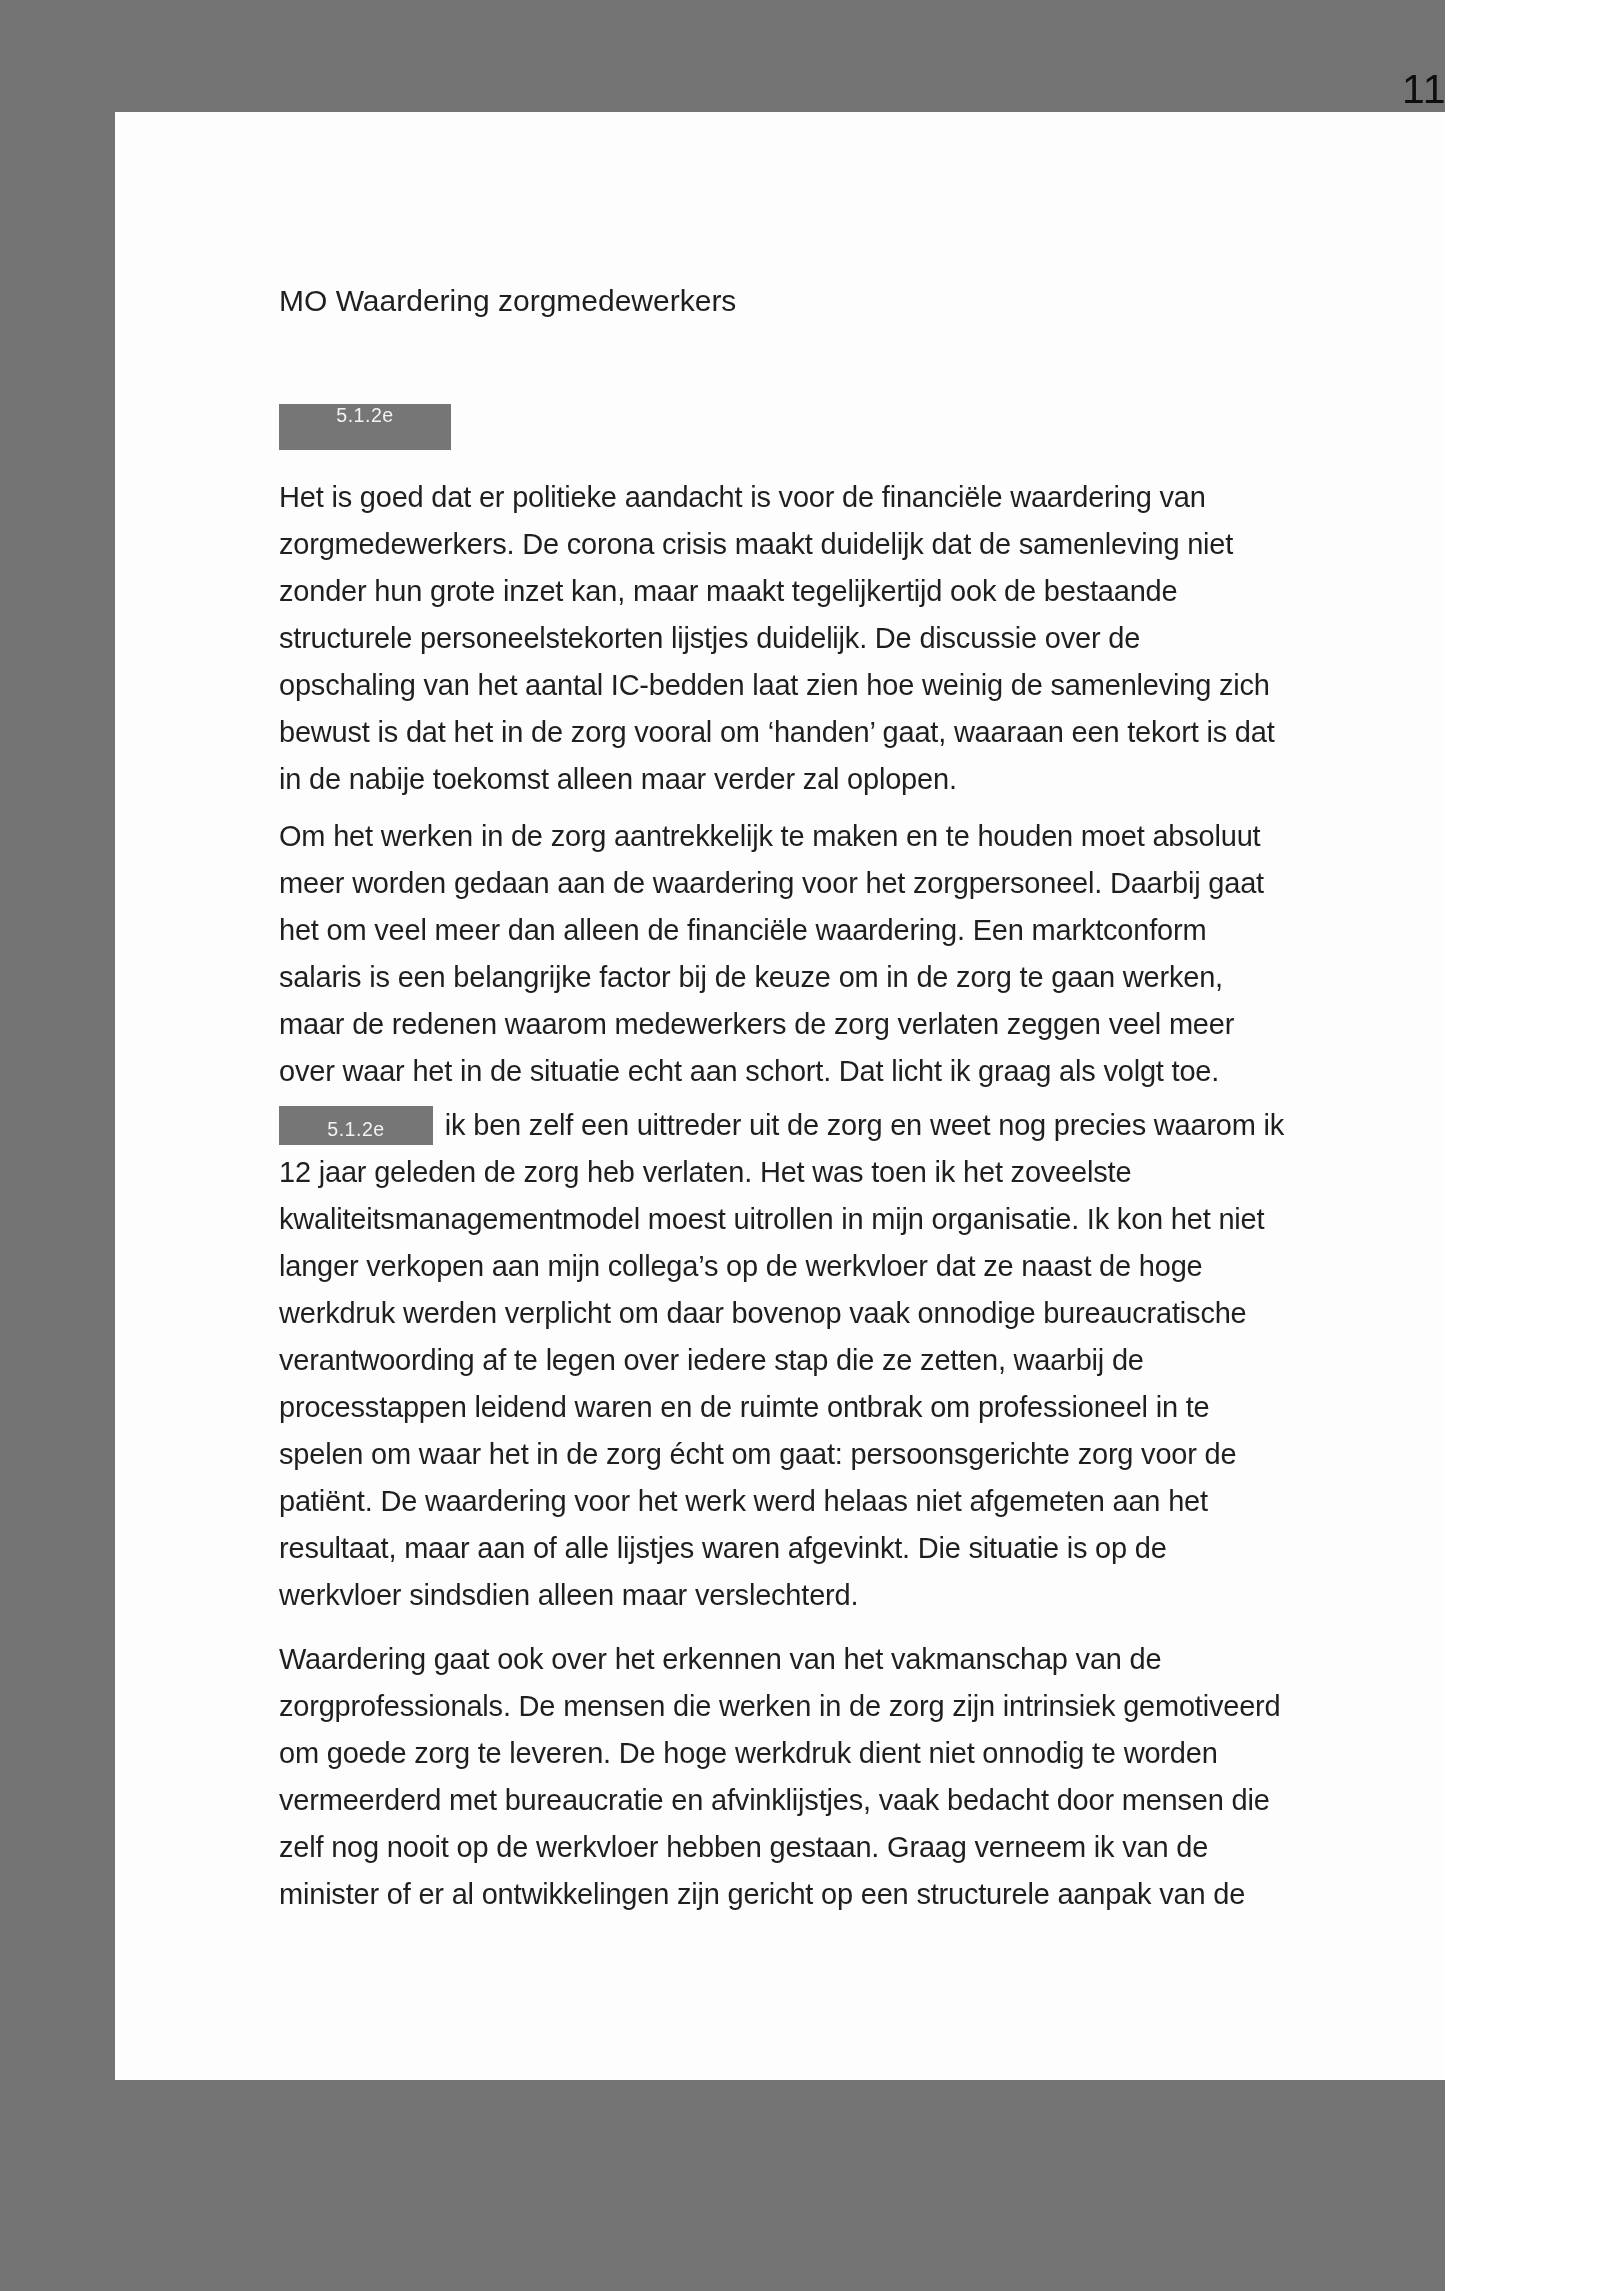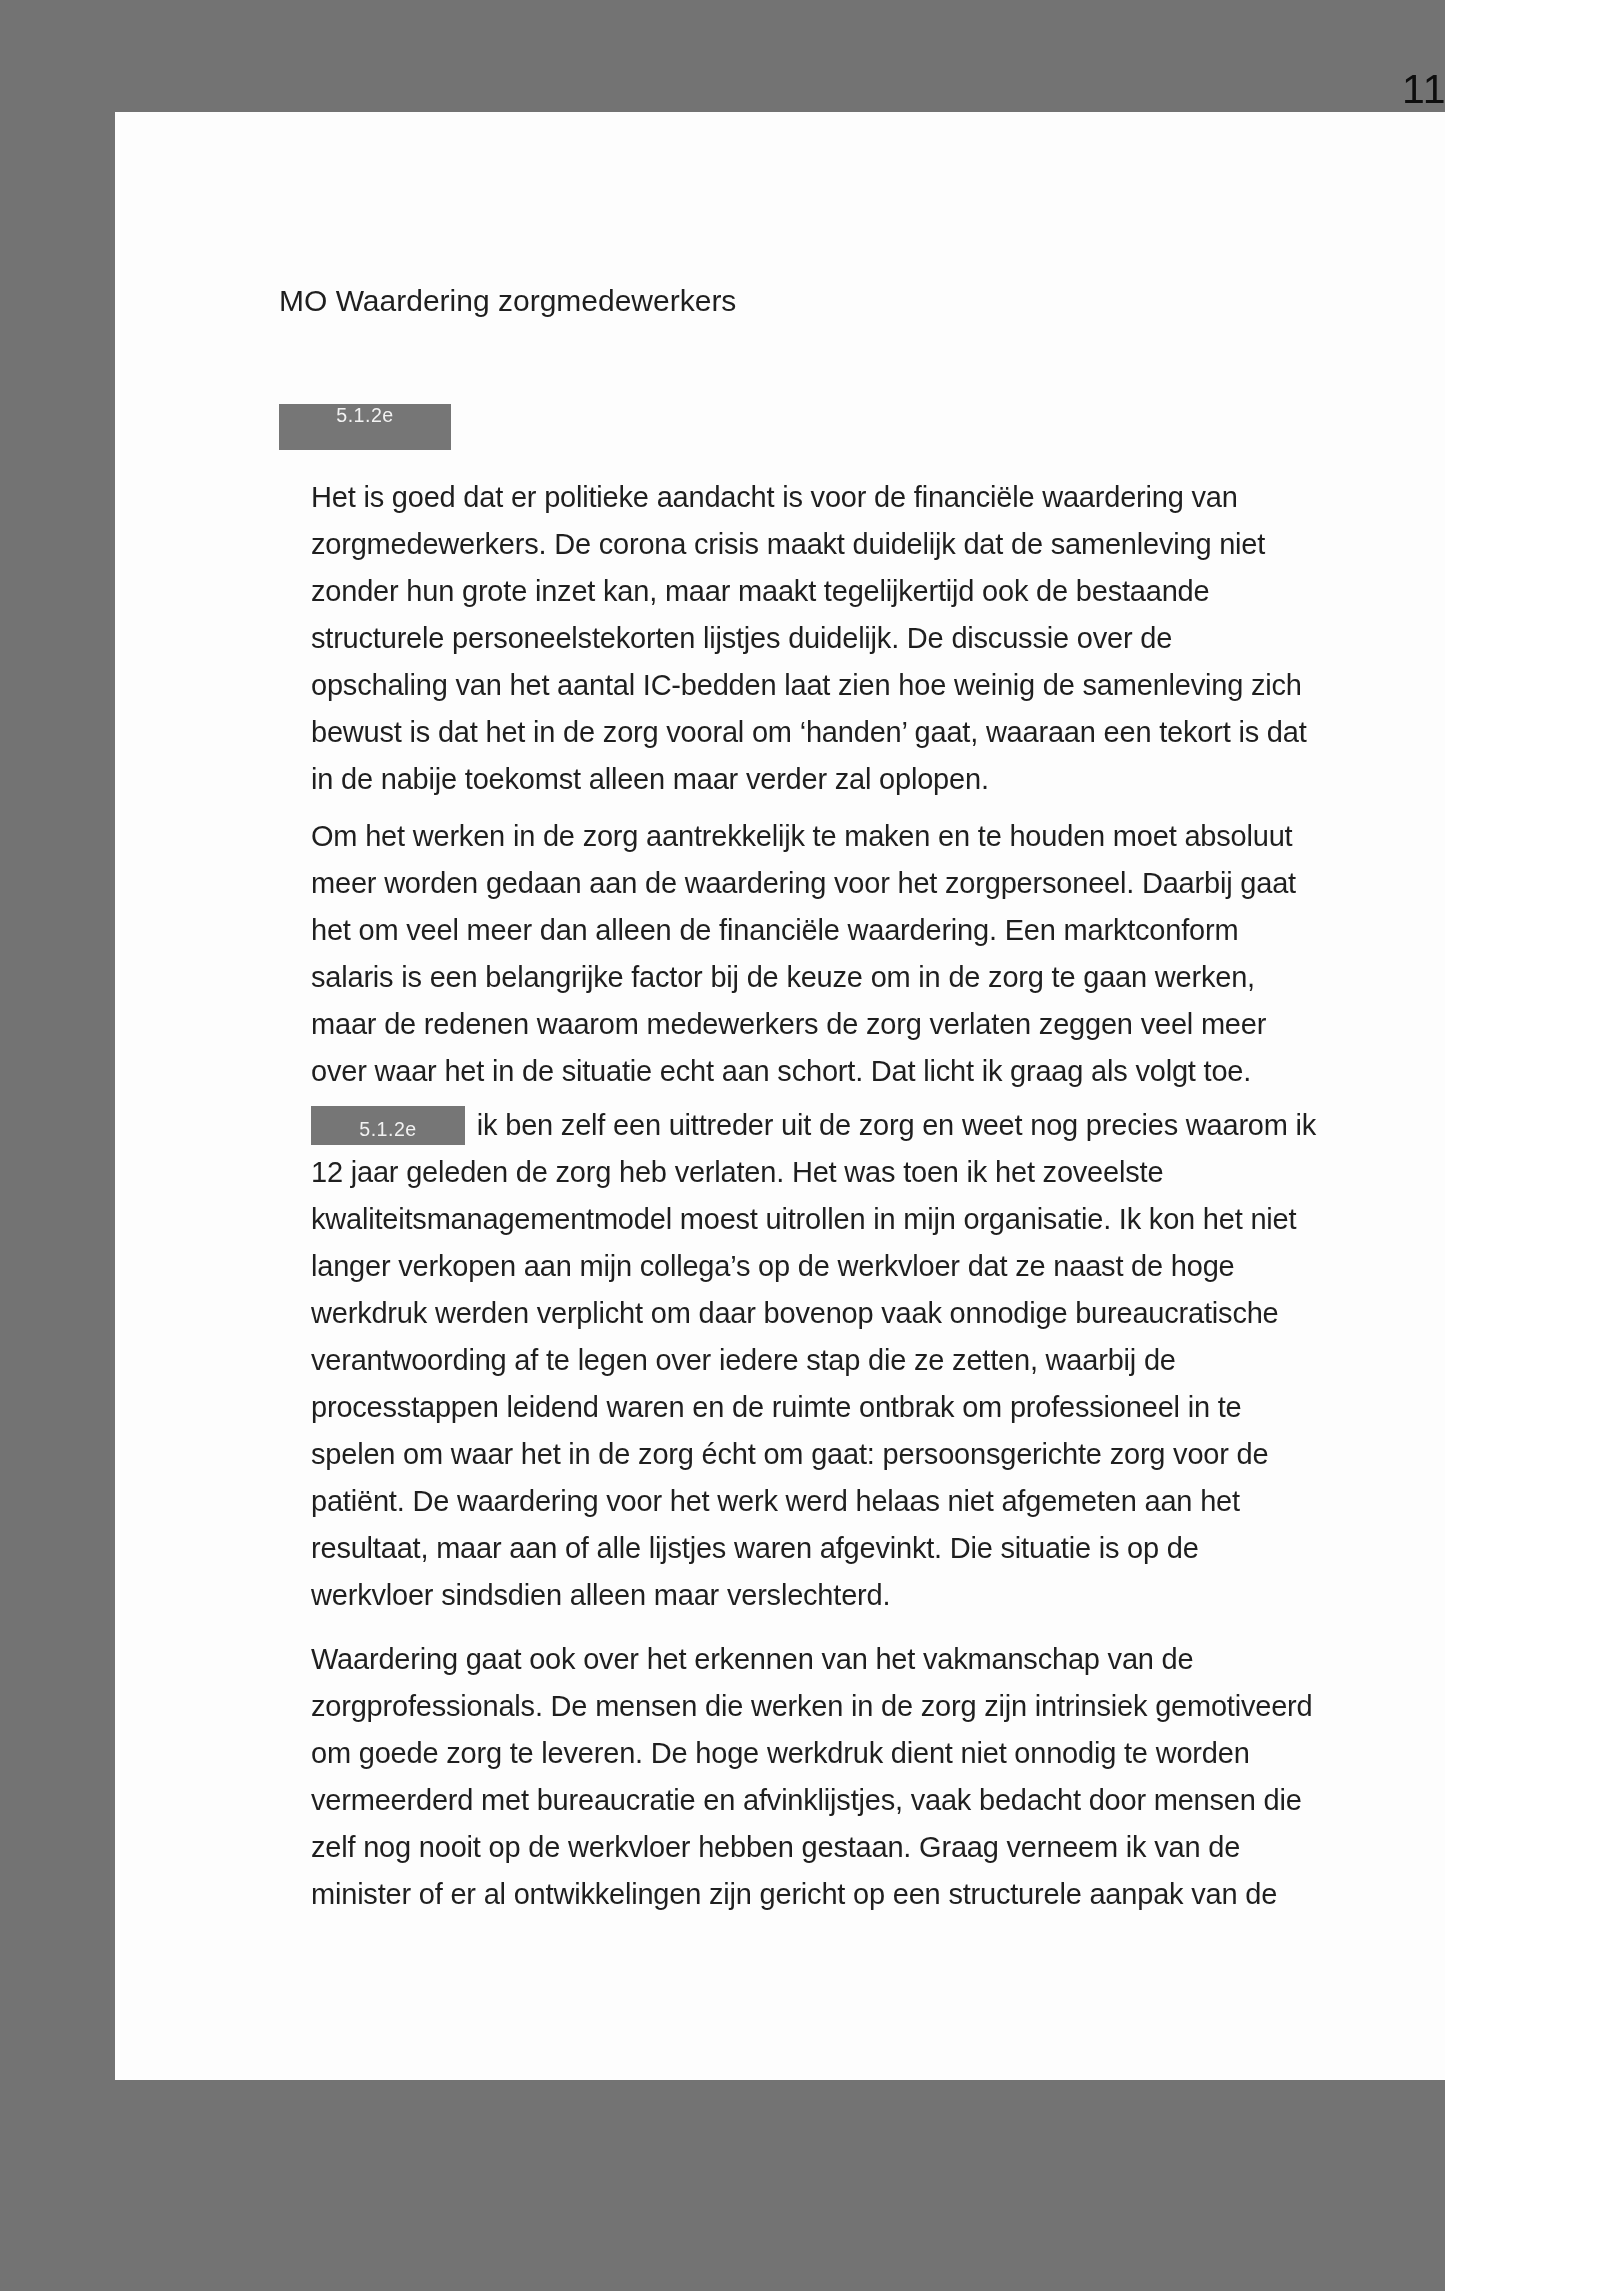--- a/index.html
+++ b/index.html
@@ -59,21 +59,20 @@
     line-height:47px;
     letter-spacing:-0.2px;
   }
   .p1{margin-top:23.5px;}
   .p2{margin-top:10.8px;}
   .p3{margin-top:6.9px;}
   .p4{margin-top:16.7px;}
   .line{
     white-space:nowrap;
     height:47px;
-    margin-left:32px;
   }
   .line-with-redaction{
     display:flex;
     align-items:center;
     height:47px;
   }
 </style>
 </head>
 <body>
 

